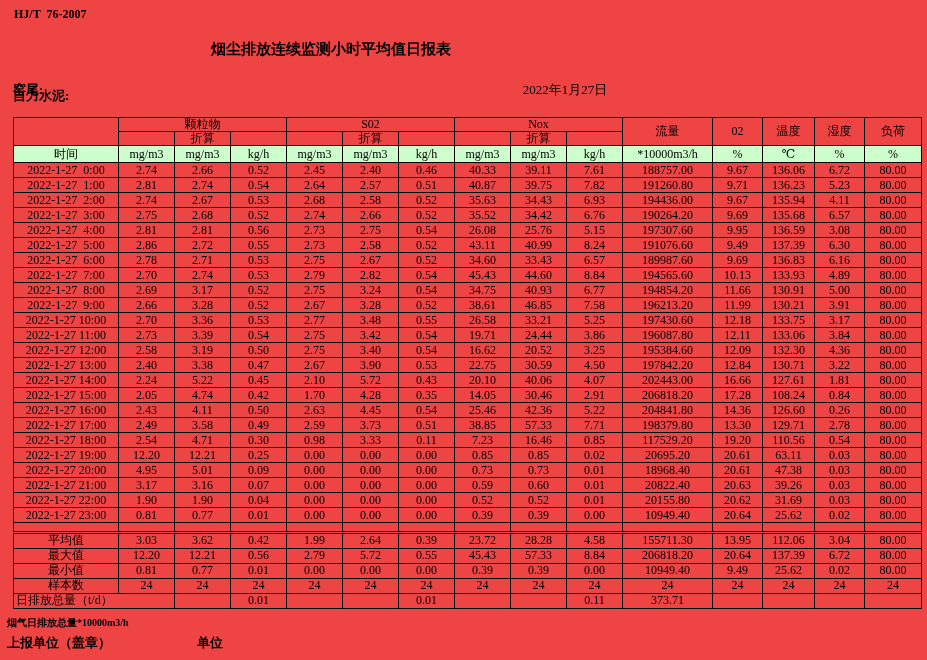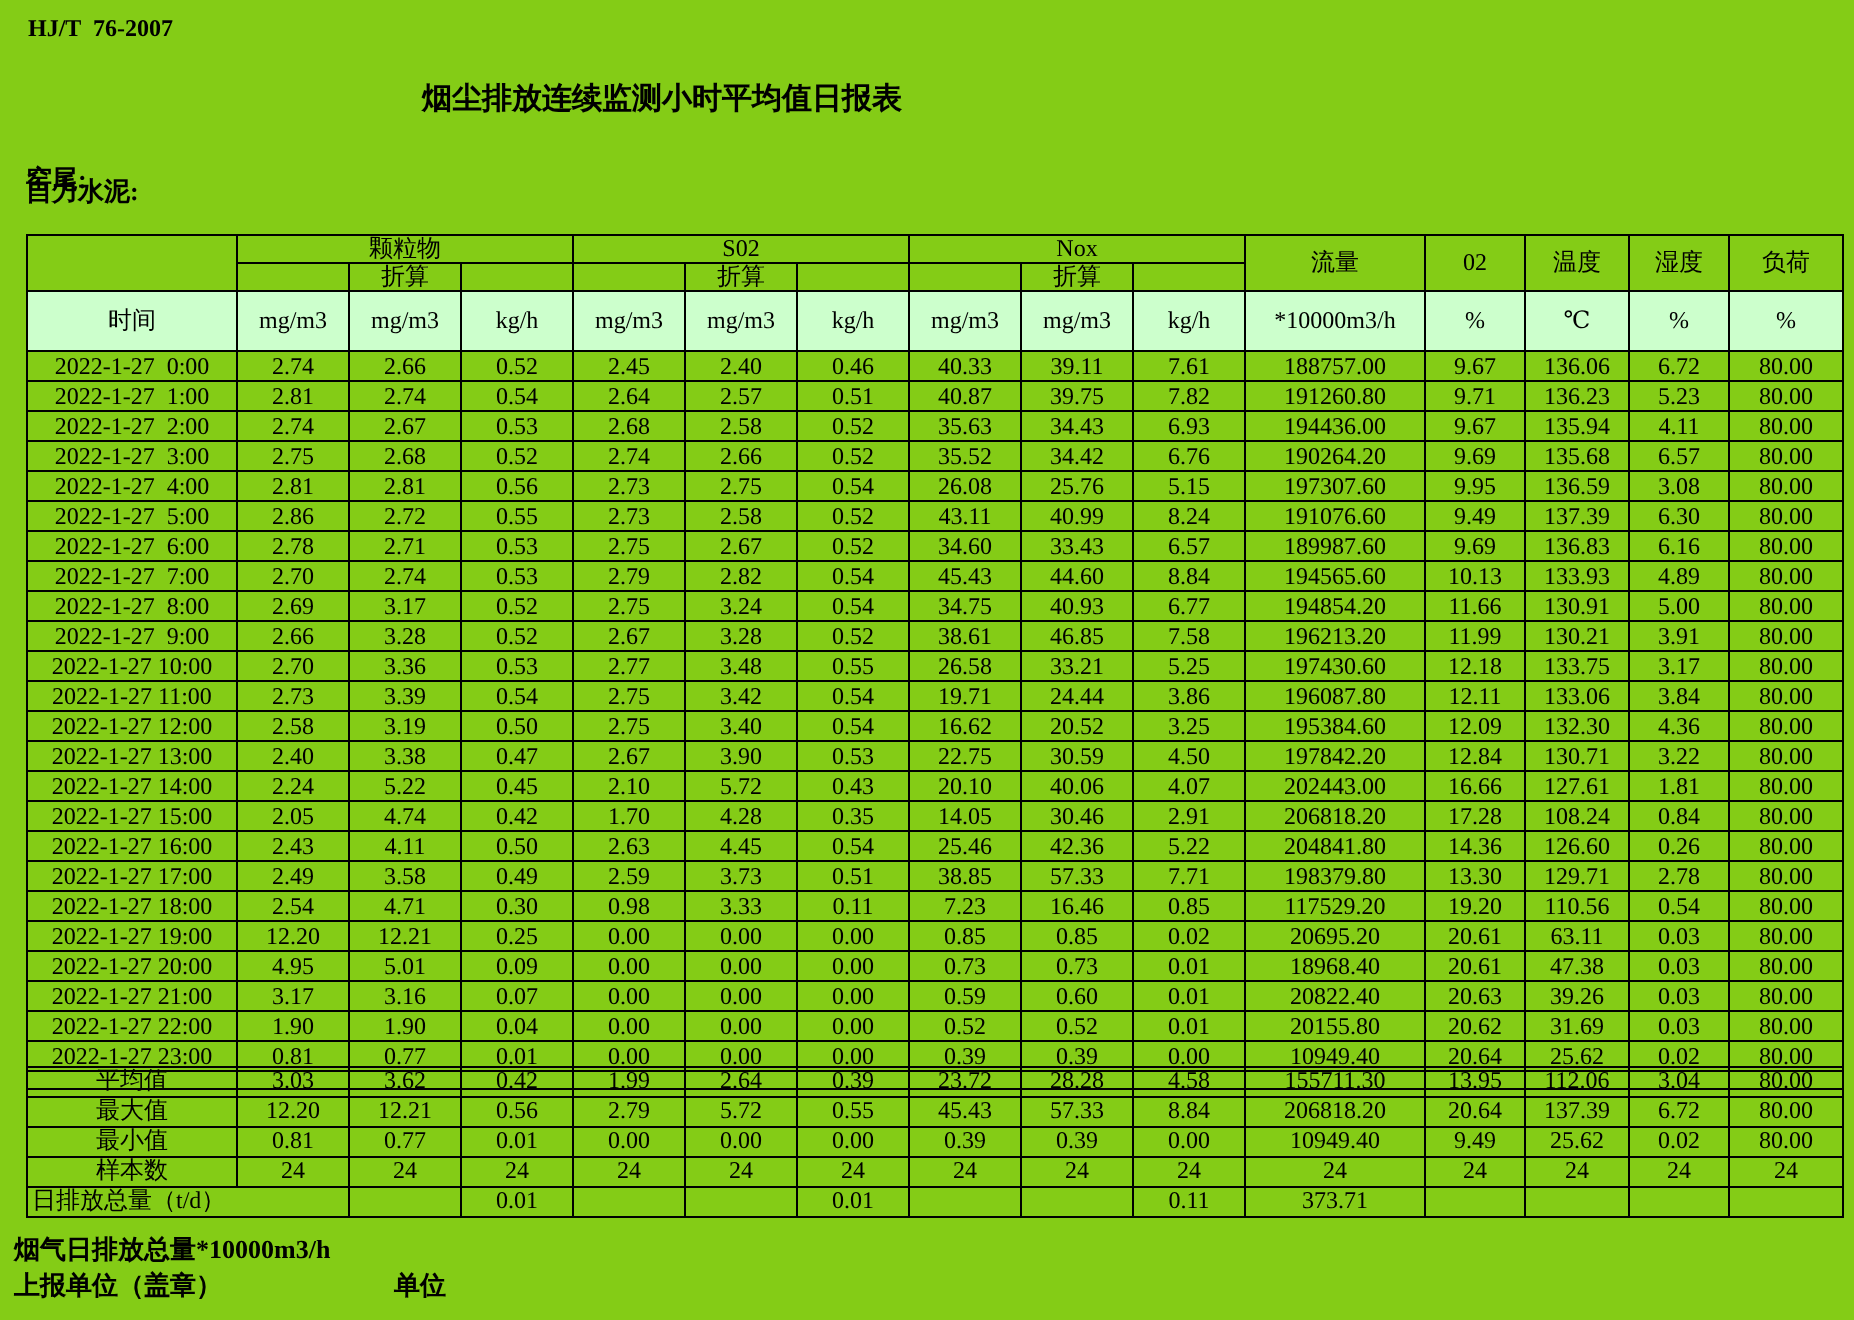--- a/index.html
+++ b/index.html
@@ -1,49 +1,50 @@
 <!DOCTYPE html>
 <html><head>
 <meta charset="utf-8">
 <style>
   html,body{margin:0;padding:0;background:#fff;}
-  .page{position:relative;width:927px;height:660px;background:#84cc16;
+  .page{position:relative;width:927px;height:660px;background:#ef4444;
         font-family:"Liberation Serif","DejaVu Serif",serif;color:#000;}
   .doc-code{position:absolute;left:14px;top:7px;font-weight:bold;font-size:12px;white-space:pre;}
   .title{position:absolute;left:0;top:40px;width:662px;text-align:center;font-weight:bold;font-size:15px;}
   .company{position:absolute;left:13px;top:64px;font-weight:bold;font-size:13px;margin-top:23px;}
   .location{position:absolute;left:13px;top:81px;font-weight:bold;font-size:13px;}
   .date{position:absolute;left:465px;top:81px;width:200px;text-align:center;font-size:13px;}
   table{border-collapse:collapse;table-layout:fixed;}
   .tbl{position:absolute;left:13px;}
   .main{top:117px;}
   .summary{top:533px;}
   td{border:1px solid #000;padding:0;margin:0;text-align:center;font-size:12px;
      line-height:1.1;white-space:pre;overflow:hidden;}
   .c-time{width:105px}.c-n{width:56px}.c-flow{width:90px}.c-o2{width:50px}
   .c-temp{width:52px}.c-hum{width:50px}.c-load{width:57px}
   tr.hdr{height:14px;}
-  tr.units{height:30px;}
+  tr.units{height:17px;}
   tr.units td{background:#ccffcc;}
   tr.data-row{height:15px;}
   tr.spacer-row{height:9px;}
   td.left{text-align:left;padding-left:2px;}
-  .foot1{position:absolute;left:7px;top:616px;font-weight:bold;font-size:13px;}
+  .foot1{position:absolute;left:7px;top:616px;font-weight:bold;font-size:10px;}
   .foot2{position:absolute;left:7px;top:634px;font-weight:bold;font-size:13px;}
   .foot3{position:absolute;left:197px;top:634px;font-weight:bold;font-size:13px;}
 </style>
 </head>
 <body>
 
 <div class="page">
 
   <div class="doc-code">HJ/T  76-2007</div>
   <div class="title">烟尘排放连续监测小时平均值日报表</div>
   <div class="company">自力水泥:</div>
   <div class="location">窑尾:</div>
+  <div class="date">2022年1月27日</div>
 
   <table class="tbl main">
     <colgroup>
       <col class="c-time">
         <col class="c-n">
         <col class="c-n">
         <col class="c-n">
       <col class="c-n">
         <col class="c-n">
         <col class="c-n">

